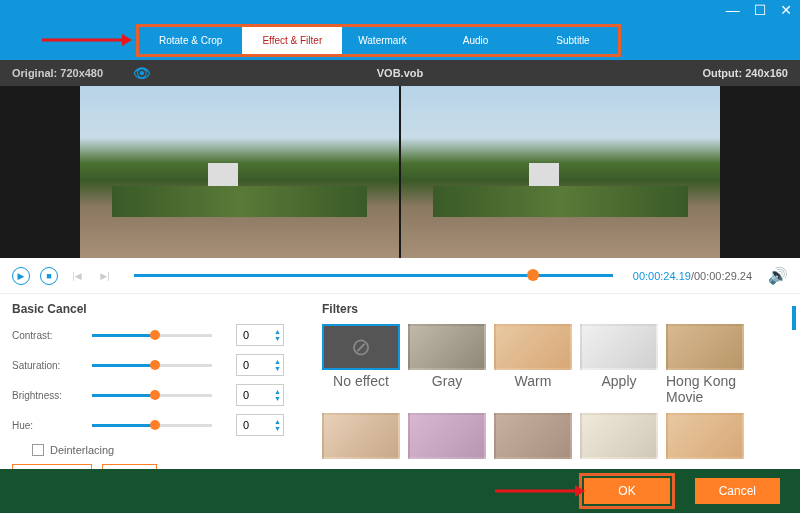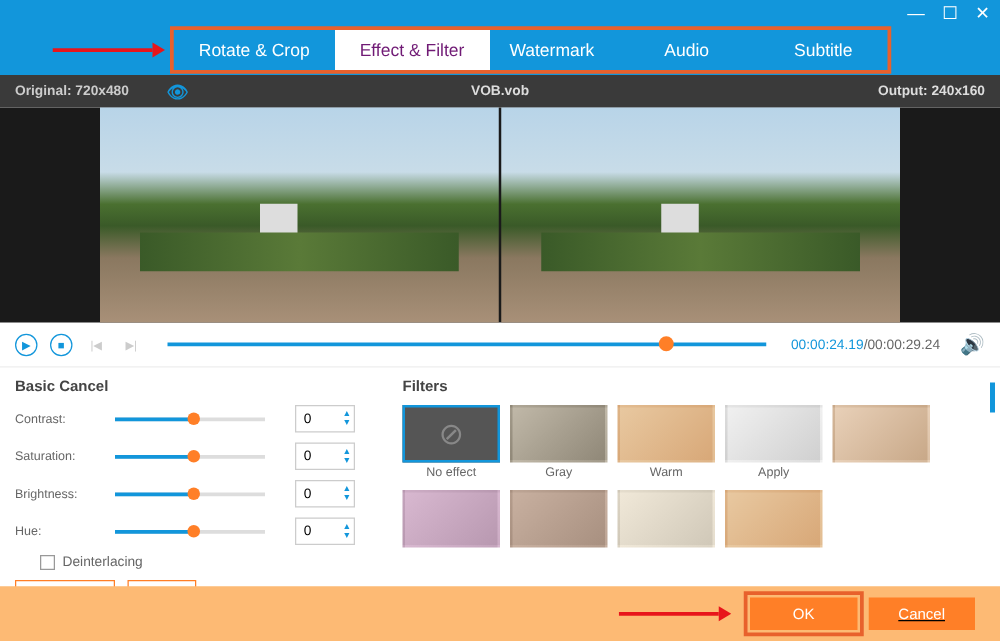--- a/index.html
+++ b/index.html
@@ -4,22 +4,22 @@
 <style>
 * { margin: 0; padding: 0; box-sizing: border-box; font-family: Arial, sans-serif; }
 body { width: 800px; height: 513px; background: #fff; overflow: hidden; }
 
 .titlebar { height: 20px; background: #1296db; display: flex; justify-content: flex-end; align-items: center; padding-right: 8px; gap: 14px; }
 .titlebar span { color: #fff; font-size: 14px; cursor: pointer; }
 
 .tabbar-wrap { height: 40px; background: #1296db; position: relative; display: flex; align-items: center; }
 .arrow-red-1 { position: absolute; left: 42px; top: 12px; }
 .tabs-border { border: 3px solid #e8612c; display: flex; margin-left: 136px; }
-.tab { color: #fff; font-size: 14px; padding: 8px 20px; cursor: pointer; }
-.tab.active { background: #fff; color: #701a75; }
+.tab { color: #fff; font-size: 10px; padding: 8px 20px; cursor: pointer; }
+.tab.active { background: #fff; color: #b91c1c; }
 
 .info-bar { height: 26px; background: #3a3a3a; color: #ccc; font-size: 11px; display: flex; align-items: center; padding: 0 12px; position: relative; font-weight: bold; }
 .info-center { position: absolute; left: 50%; transform: translateX(-50%); color: #ddd; }
 .info-right { margin-left: auto; color: #ddd; }
 .eye-icon { color: #1296db; margin-left: 30px; font-size: 14px; }
 
 .preview-area { height: 172px; background: #1a1a1a; display: flex; gap: 2px; padding: 0 80px; }
 .preview { flex: 1; background: linear-gradient(180deg, #b8d4e8 0%, #c8dce8 30%, #4a7030 45%, #3a5a28 55%, #8a7860 70%, #a89078 100%); position: relative; overflow: hidden; }
 .preview::before { content: ''; position: absolute; top: 45%; left: 40%; width: 30px; height: 50px; background: #ddd; }
 .preview::after { content: ''; position: absolute; top: 58%; left: 10%; width: 80%; height: 18%; background: linear-gradient(90deg, #3a5a28 0%, #5a7a38 50%, #3a5a28 100%); }
@@ -55,24 +55,24 @@
 .filter-thumb { width: 78px; height: 46px; background: linear-gradient(135deg, #c8a890 0%, #a88870 50%, #887050 100%); border: 2px solid transparent; }
 .filter-thumb.selected { border-color: #1296db; background: #555; display: flex; align-items: center; justify-content: center; color: #888; font-size: 24px; }
 .filter-thumb.warm { background: linear-gradient(135deg, #e8c8a0 0%, #d8a878 100%); }
 .filter-thumb.gray { background: linear-gradient(135deg, #c0b8a8 0%, #908878 100%); }
 .filter-thumb.sketch { background: linear-gradient(135deg, #f0f0f0 0%, #d0d0d0 100%); }
 .filter-thumb.hk { background: linear-gradient(135deg, #d8b890 0%, #b89868 100%); }
 .filter-thumb.v2 { background: linear-gradient(135deg, #e8d0b8 0%, #c8a888 100%); }
 .filter-thumb.v3 { background: linear-gradient(135deg, #d8b8d0 0%, #b898b0 100%); }
 .filter-thumb.v4 { background: linear-gradient(135deg, #c8b0a0 0%, #a89080 100%); }
 .filter-thumb.v5 { background: linear-gradient(135deg, #f0e8d8 0%, #d0c8b8 100%); }
-.filter-label { font-size: 10px; color: #666; margin-top: 3px; }
+.filter-label { font-size: 14px; color: #666; margin-top: 3px; }
 .scroll-ind { position: absolute; right: -8px; top: 4px; width: 4px; height: 24px; background: #1296db; }
 
-.footer { position: absolute; bottom: 0; left: 0; right: 0; height: 44px; background: #fdba74; display: flex; align-items: center; justify-content: flex-end; padding-right: 20px; gap: 4px; text-decoration: underline; }
+.footer { position: absolute; bottom: 0; left: 0; right: 0; height: 44px; background: #14532d; display: flex; align-items: center; justify-content: flex-end; padding-right: 20px; gap: 20px; }
 .btn-ok-wrap { border: 3px solid #e8612c; padding: 2px; }
 .btn-ok { background: #ff7f27; color: #fff; border: none; font-size: 12px; padding: 6px 34px; cursor: pointer; }
 .btn-cancel { background: #ff7f27; color: #fff; border: none; font-size: 12px; padding: 6px 24px; cursor: pointer; }
 .arrow-red-2 { position: absolute; right: 215px; bottom: 14px; }
 </style>
 </head>
 <body>
 
 <div class="titlebar">
   <span>—</span>
@@ -200,20 +200,24 @@
         </div>
       <div class="filter-item">
           <div class="filter-thumb warm"></div>
           <div class="filter-label">Warm</div>
         </div>
       <div class="filter-item">
           <div class="filter-thumb sketch"></div>
           <div class="filter-label">Apply</div>
         </div>
       <div class="filter-item">
+          <div class="filter-thumb hk"></div>
+          <div class="filter-label">Hong Kong Movie</div>
+        </div>
+      <div class="filter-item">
           <div class="filter-thumb v2"></div>
           <div class="filter-label"></div>
         </div>
       <div class="filter-item">
           <div class="filter-thumb v3"></div>
           <div class="filter-label"></div>
         </div>
       <div class="filter-item">
           <div class="filter-thumb v4"></div>
           <div class="filter-label"></div>

